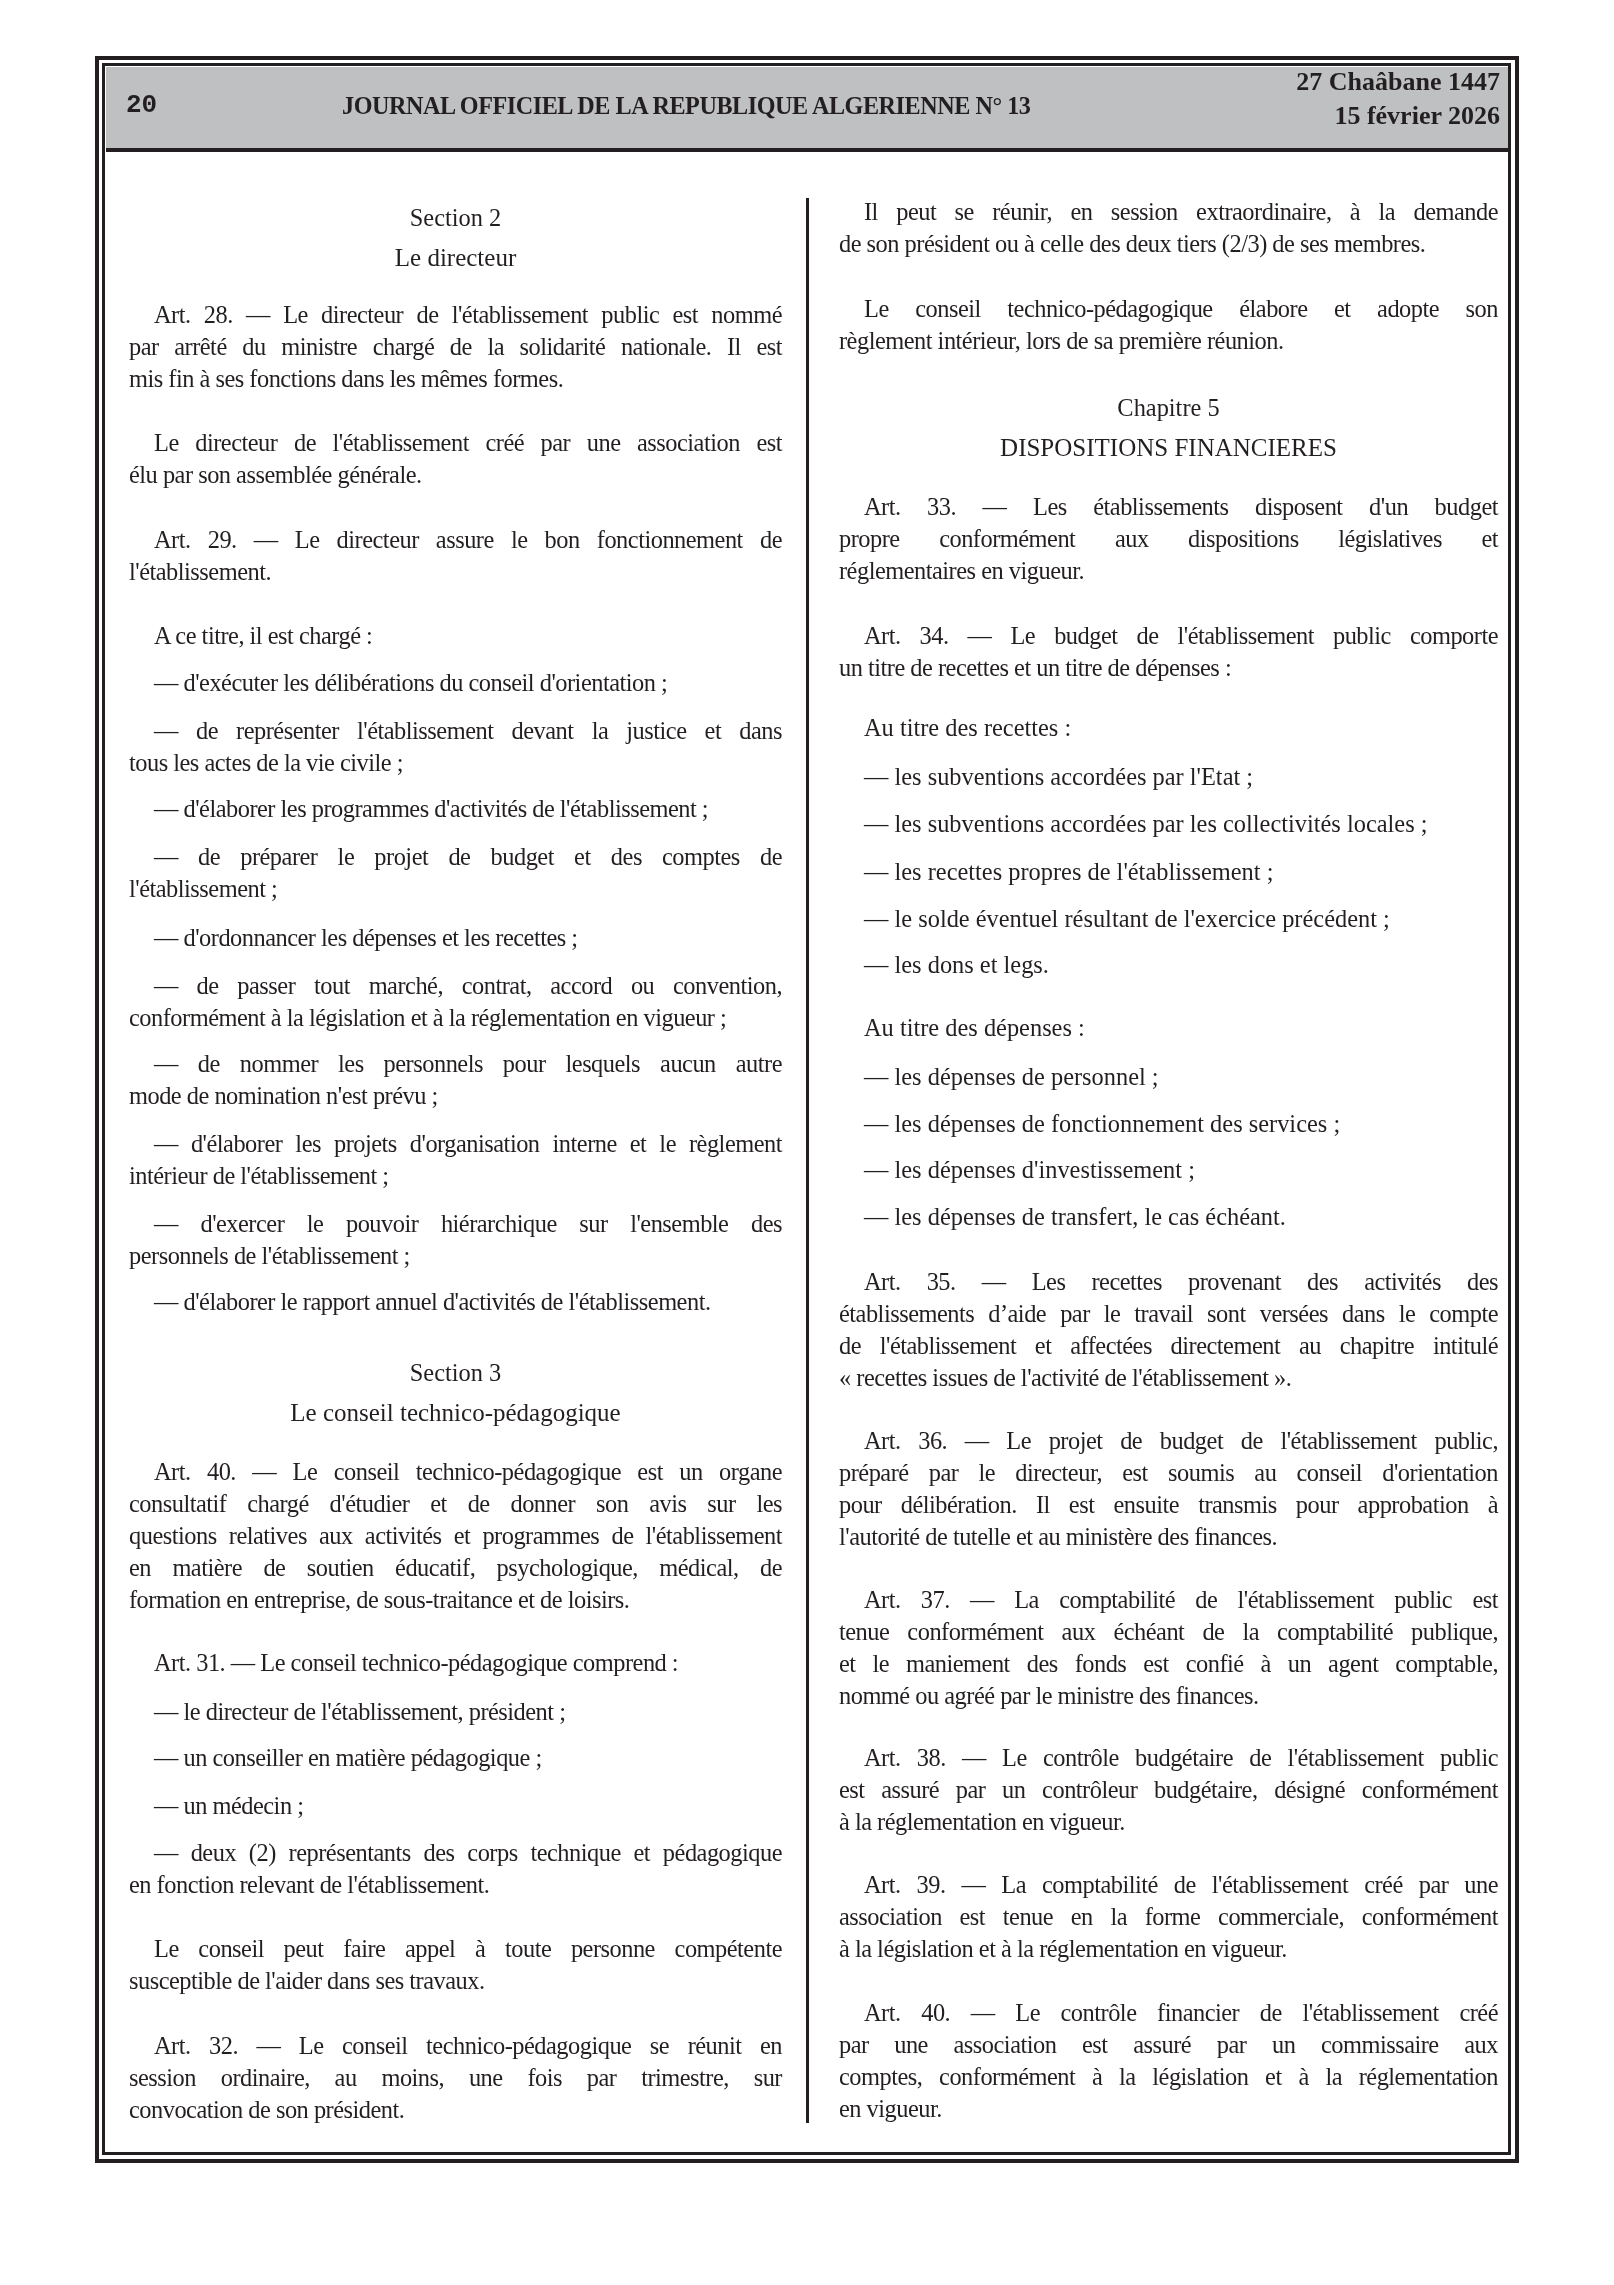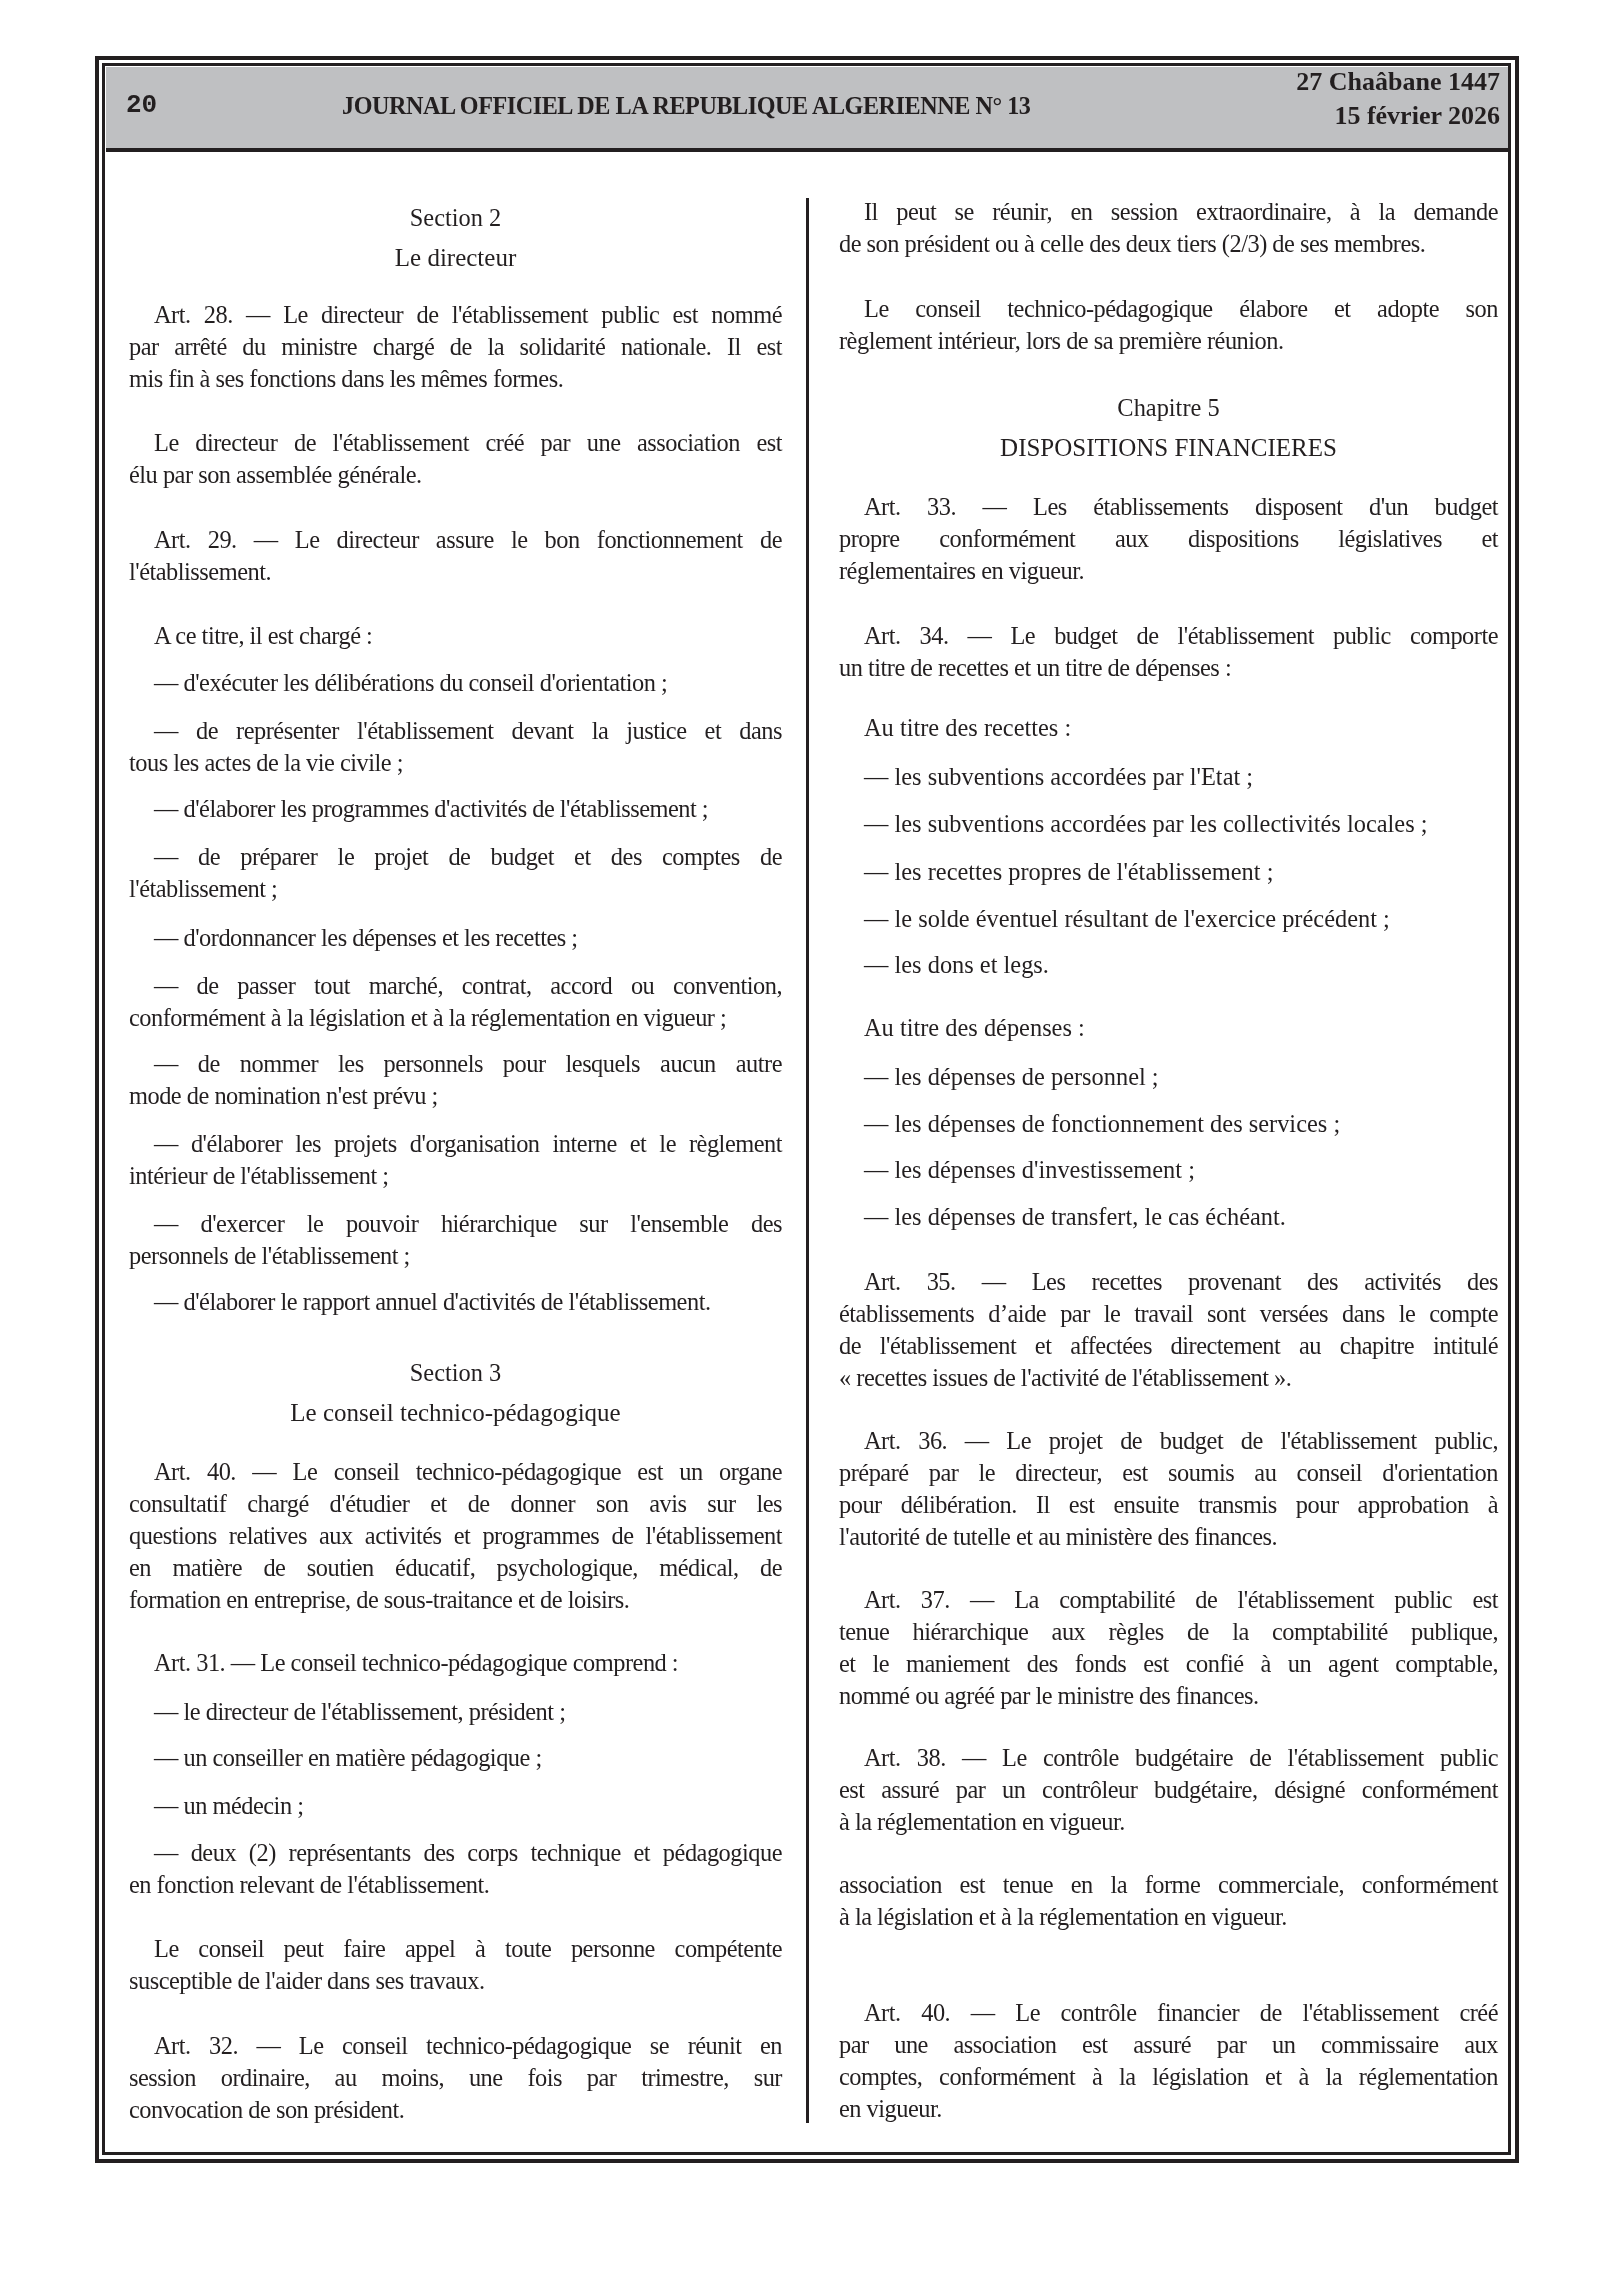--- a/index.html
+++ b/index.html
@@ -179,30 +179,31 @@
     <span class="line last">« recettes issues de l'activité de l'établissement ».</span>
   </div>
 <div class="block col-right para" style="top:1425px">
     <span class="line indent">Art. 36. — Le projet de budget de l'établissement public,</span>
     <span class="line">préparé par le directeur, est soumis au conseil d'orientation</span>
     <span class="line">pour délibération. Il est ensuite transmis pour approbation à</span>
     <span class="line last">l'autorité de tutelle et au ministère des finances.</span>
   </div>
 <div class="block col-right para" style="top:1584px">
     <span class="line indent">Art. 37. — La comptabilité de l'établissement public est</span>
-    <span class="line">tenue hiérarchique aux règles de la comptabilité publique,</span>
+    <span class="line">tenue conformément aux échéant de la comptabilité publique,</span>
     <span class="line">et le maniement des fonds est confié à un agent comptable,</span>
     <span class="line last">nommé ou agréé par le ministre des finances.</span>
   </div>
 <div class="block col-right para" style="top:1742px">
     <span class="line indent">Art. 38. — Le contrôle budgétaire de l'établissement public</span>
     <span class="line">est assuré par un contrôleur budgétaire, désigné conformément</span>
     <span class="line last">à la réglementation en vigueur.</span>
   </div>
 <div class="block col-right para" style="top:1869px">
+    <span class="line indent">Art. 39. — La comptabilité de l'établissement créé par une</span>
     <span class="line">association est tenue en la forme commerciale, conformément</span>
     <span class="line last">à la législation et à la réglementation en vigueur.</span>
   </div>
 <div class="block col-right para" style="top:1997px">
     <span class="line indent">Art. 40. — Le contrôle financier de l'établissement créé</span>
     <span class="line">par une association est assuré par un commissaire aux</span>
     <span class="line">comptes, conformément à la législation et à la réglementation</span>
     <span class="line last">en vigueur.</span>
   </div>
 

